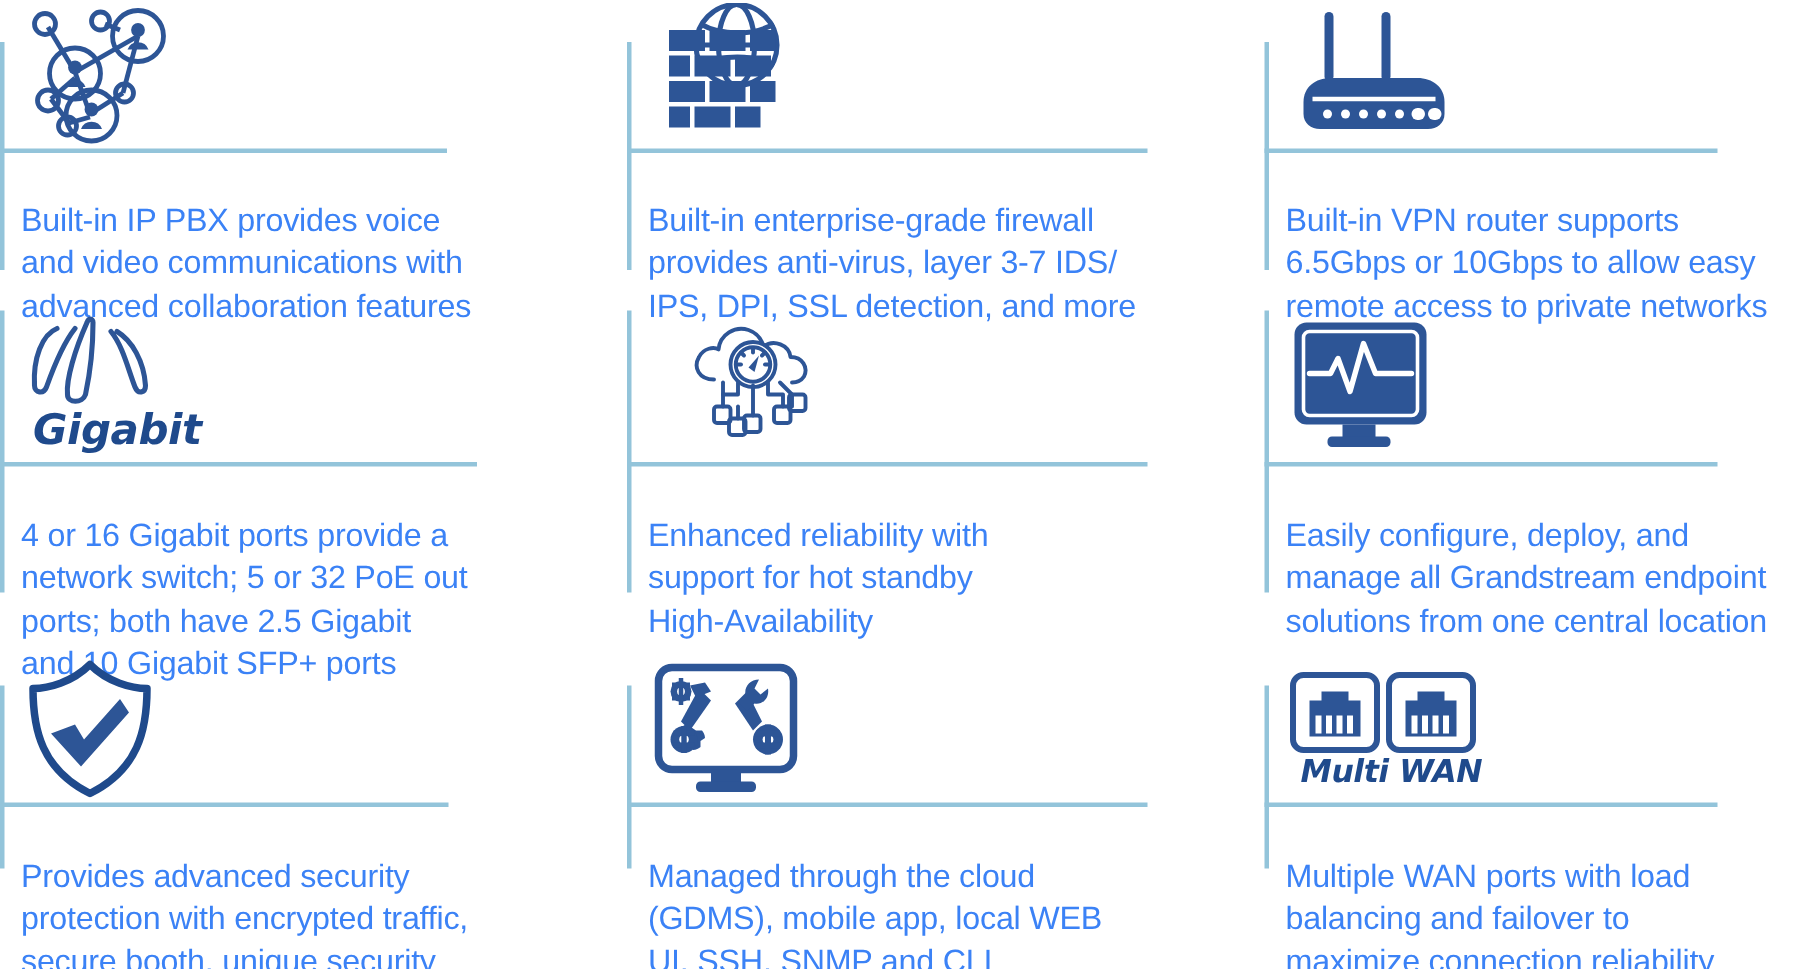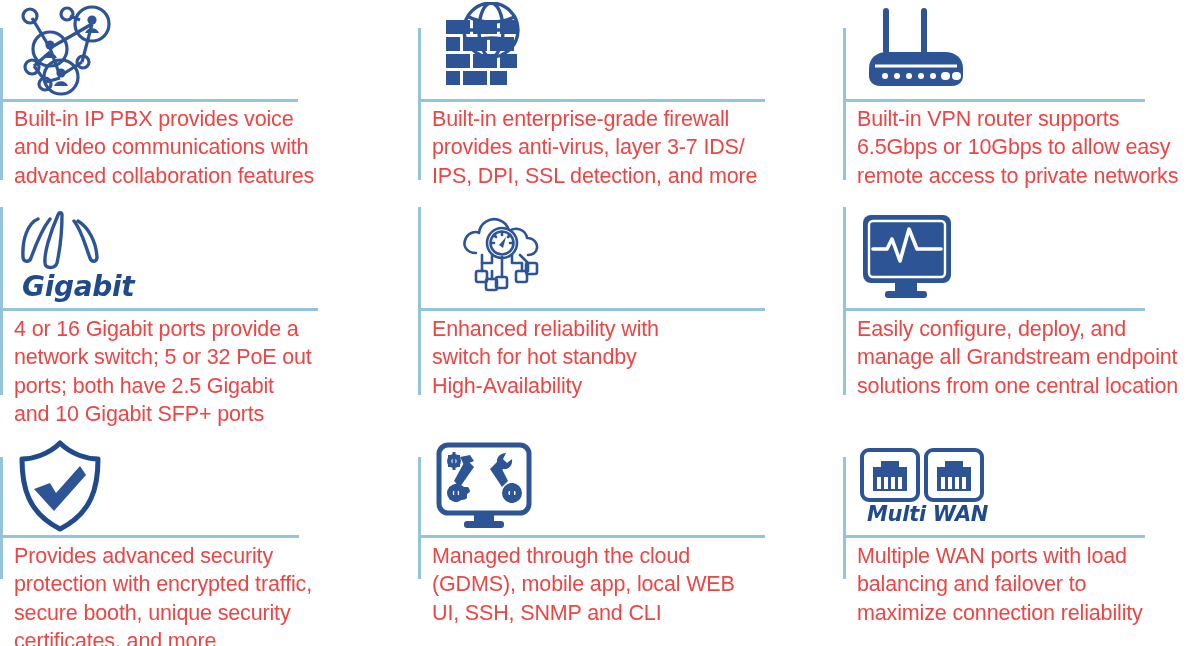--- a/index.html
+++ b/index.html
@@ -53,25 +53,26 @@
     font-style: italic;
     color: #1f4a8c;
     letter-spacing: -0.3px;
     line-height: 1;
   }
   .badge.gigabit { font-size: 28px; margin-top: 2px; margin-left: 8px; }
   .badge.multiwan { font-size: 21px; margin-top: 1px; margin-left: 8px; }
 
   .caption {
     position: absolute;
-    color: #ef4444;
+    color: #3b82f6;
     font-size: 21.5px;
     line-height: 1.32;
     letter-spacing: -0.15px;
     white-space: pre-line;
+    margin-top: 28px;
   }
 </style>
 </head>
 <body>
 
 <div id="grid">
 
   <div class="cell" style="left:0px; top:0px; width:400px; height:200px;">
     <div class="vrule" style="left:0px; top:28px; height:152px;"></div>
     <div class="hrule" style="left:0px; top:99px; width:298px;"></div>
@@ -225,21 +226,21 @@
             <rect x="18" y="56" width="11" height="11" rx="2"></rect>
             <rect x="38" y="62" width="11" height="11" rx="2"></rect>
             <rect x="58" y="56" width="11" height="11" rx="2"></rect>
             <rect x="28" y="64" width="11" height="11" rx="2"></rect>
             <rect x="68" y="48" width="11" height="11" rx="2"></rect>
           </g>
         </svg>
       </span>
     </div>
     <div class="caption" style="left:14px; top:108px; width:370px;">Enhanced reliability with
-switch for hot standby
+support for hot standby
 High-Availability</div>
   </div>
 
   <div class="cell" style="left:843px; top:207px; width:357px; height:220px;">
     <div class="vrule" style="left:0px; top:0px; height:188px;"></div>
     <div class="hrule" style="left:0px; top:101px; width:302px;"></div>
     <div class="icon-wrap" style="left:16px; top:4px;">
       <span>
         <svg width="96" height="90" viewBox="0 0 96 90">
           <rect x="4" y="4" width="88" height="68" rx="8" fill="#2d5596"></rect>

